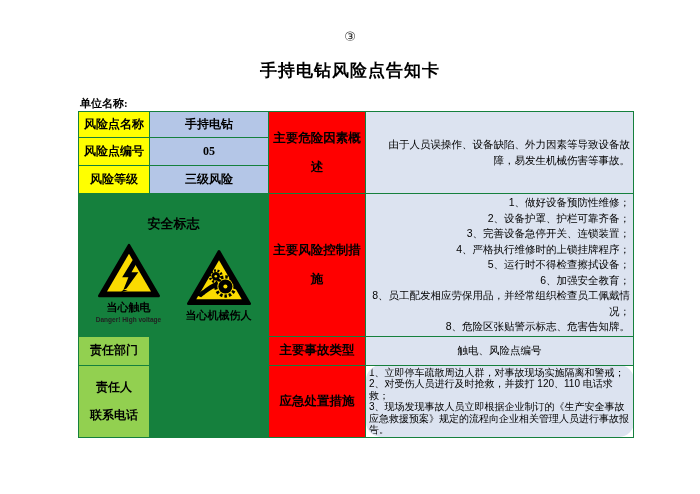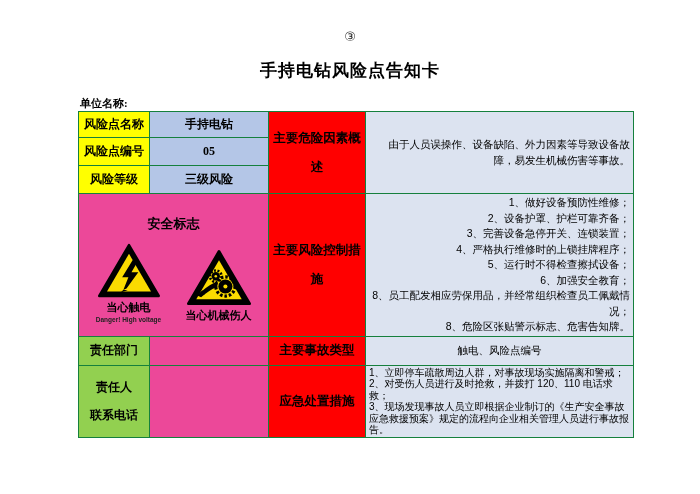--- a/index.html
+++ b/index.html
@@ -17,26 +17,26 @@
   .unit-label { position:absolute; top:96px; left:80px; font-size:11px; font-weight:bold; font-family:"Liberation Serif","DejaVu Serif",serif; }
 
   table.card { position:absolute; top:111px; left:78px; border-collapse:collapse; table-layout:fixed; }
   table.card td { border:1px solid #15803d; padding:1px 3px; vertical-align:middle; overflow:hidden; }
 
   .c-yellow { background:#ffff00; }
   .c-blue   { background:#b4c6e7; }
   .c-red    { background:#ff0000; }
   .c-green  { background:#92d050; }
   .c-light  { background:#dce3f0; }
-  .c-white  { background:#ec4899; }
+  .c-white  { background:#15803d; }
 
   .lab { font-weight:bold; text-align:center; font-size:12px; font-family:"Liberation Serif","DejaVu Serif",serif; }
   .redhead { font-weight:bold; text-align:center; font-size:12.5px; line-height:2.3; font-family:"Liberation Serif","DejaVu Serif",serif; }
   .content { font-size:10.5px; line-height:15.5px; padding:2px 5px 2px 6px; text-align:right; }
-  .content-tight { font-size:10px; line-height:11.5px; padding:2px 5px 2px 6px; text-align:left; }
+  .content-tight { font-size:10px; line-height:11.5px; padding:2px 5px 2px 6px; text-align:left;border-radius:15px; }
   .center-text { text-align:center; }
 
   .signs-cell { vertical-align:top; }
   .signs-title { text-align:center; font-size:13px; font-weight:bold; margin-top:8px; font-family:"Liberation Serif","DejaVu Serif",serif; }
   .signs-row { display:flex; justify-content:center; align-items:flex-end; gap:16px; margin-top:10px; }
   .sign { margin:0; text-align:center; width:74px; }
   .sign svg { display:block; margin:0 auto; }
   .sign-name { font-size:11px; font-weight:bold; margin-top:2px; }
   .sign-sub { font-size:6.5px; font-weight:bold; color:#222; margin-top:1px; }
 

